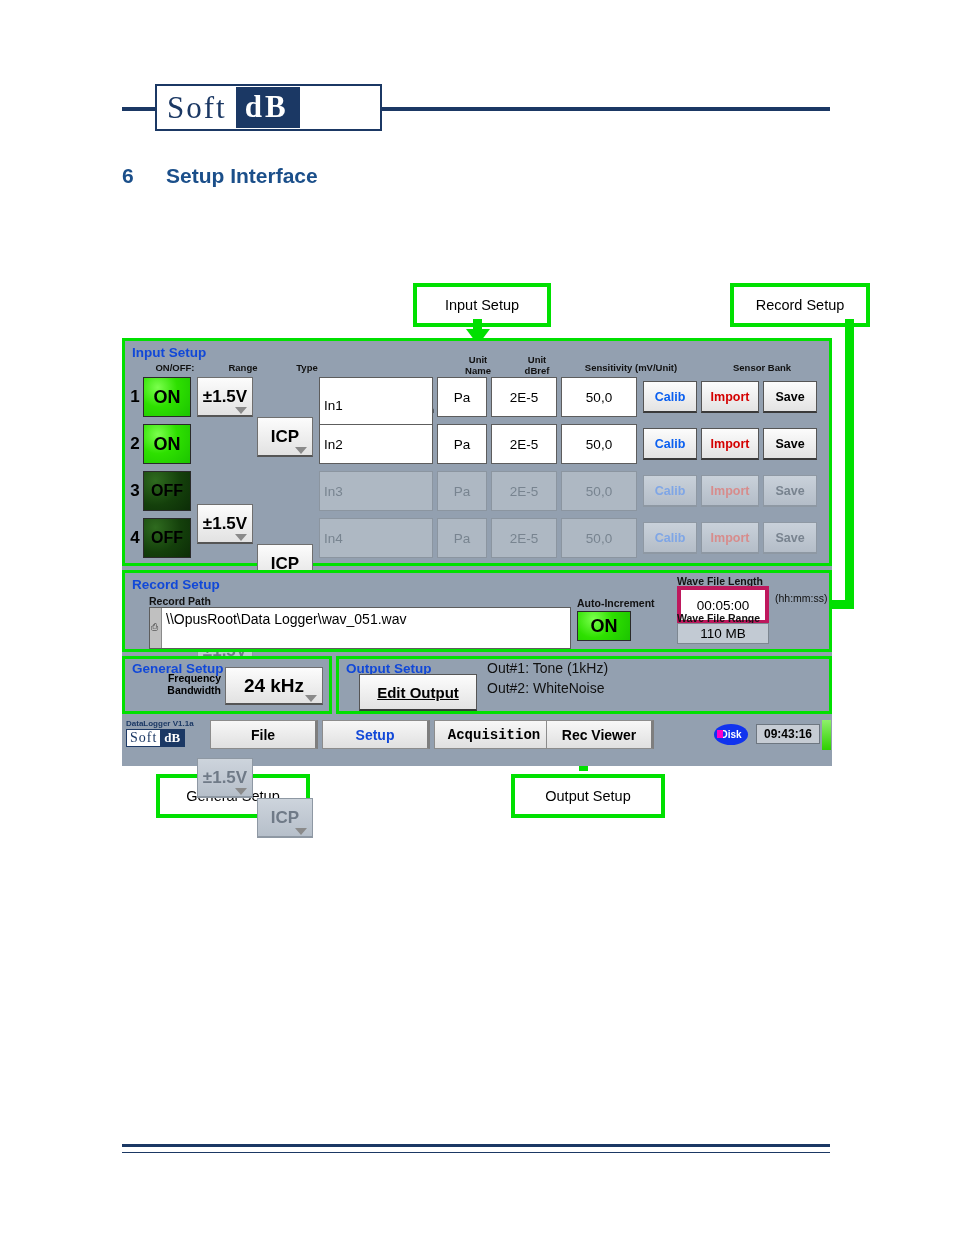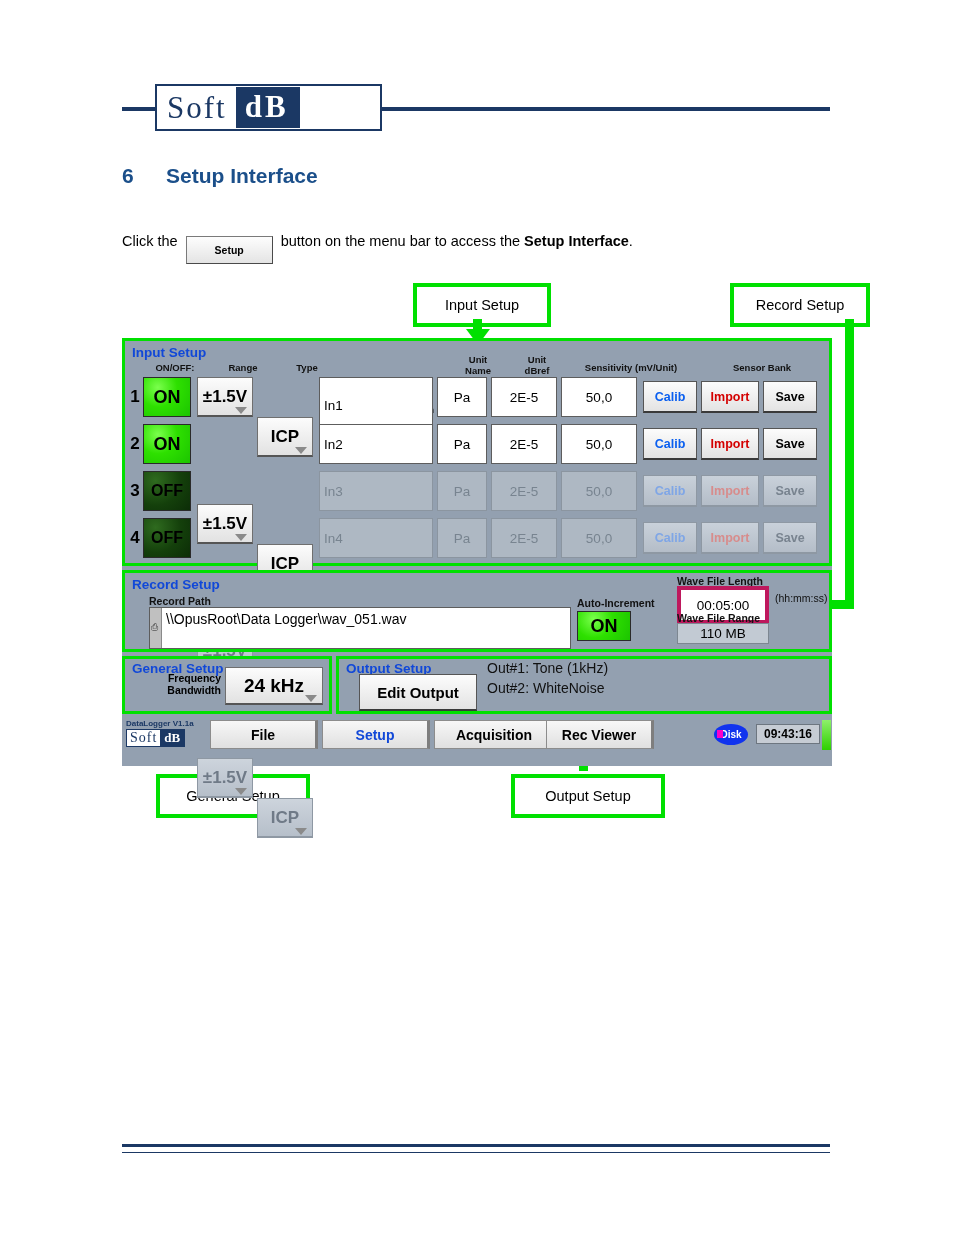--- a/index.html
+++ b/index.html
@@ -97,21 +97,21 @@
   #autoinc-btn{position:absolute;left:452px;top:38px;width:54px;height:30px;}
 
   
   #panel-general{left:0;top:318px;width:210px;height:58px;}
   #panel-output{left:214px;top:318px;width:496px;height:58px;}
   #freq-btn{position:absolute;left:100px;top:8px;width:98px;height:38px;font-size:19px;}
   #freq-lab{position:absolute;left:24px;top:13px;font-size:10.5px;font-weight:bold;
     text-align:right;line-height:12px;width:72px;}
   #edit-output-btn{position:absolute;left:20px;top:15px;width:116px;height:34px;
     background:linear-gradient(#fcfcfc,#e3e3e3);border:1px solid #555;border-bottom:2px solid #3a3a3a;
-    font-size:15px;font-weight:bold;display:flex;align-items:center;justify-content:center;}
+    font-size:15px;font-weight:bold;display:flex;align-items:center;justify-content:center;text-decoration:underline;}
   .outline{position:absolute;font-size:14px;color:#111;}
 
   
   #menubar{position:absolute;left:0;top:380px;width:710px;height:34px;background:#93a0b0;}
   #logo-mini{position:absolute;left:4px;top:1px;width:80px;height:31px;}
   #logo-mini .ver{font-size:8px;color:#1b3864;font-weight:bold;letter-spacing:0px;}
   #logo-mini .lg{margin-top:1px;border:1px solid #1b3864;background:#fff;display:inline-flex;align-items:center;}
   #logo-mini .s1{font-family:"Liberation Serif", serif;font-size:14px;color:#1b3864;padding:0 3px;letter-spacing:1px;}
   #logo-mini .s2{background:#1b3864;color:#fff;font-family:"Liberation Serif", serif;
     font-size:13px;font-weight:bold;padding:0 4px;}
@@ -137,25 +137,20 @@
   <div id="header-rule"></div>
   <div id="brand-logo">
     <span id="brand-soft">Soft</span>
     <span id="brand-db">dB</span>
   </div>
 
   <div id="heading">
     <span class="num">6</span><span>Setup Interface</span>
   </div>
 
-  <div id="intro">
-    <span>Click the</span>
-    <span id="setup-btn-inline">Setup</span>
-    <span>button on the menu bar to access the </span><b>Setup Interface</b><span>.</span>
-  </div>
 
   <div class="callout" id="co-input" style="left:413px;top:275px;width:130px;height:36px;">
     <span>Input Setup</span>
   </div>
   <div class="gbar" style="left:473px;top:311px;width:9px;height:12px;"></div>
   <div class="garrow down" style="left:466px;top:321px;"></div>
 
   <div class="callout" id="co-record" style="left:730px;top:275px;width:132px;height:36px;">
     <span>Record Setup</span>
   </div>
@@ -290,21 +285,21 @@
       <div id="logo-mini">
         <div class="ver">DataLogger V1.1a</div>
         <div class="lg">
           <span class="s1">Soft</span>
           <span class="s2">dB</span>
         </div>
       </div>
       <div id="tabs-host">
           <div class="tab" style="left:88px;width:108px;">File</div>
           <div class="tab active" style="left:200px;width:108px;">Setup</div>
-          <div class="tab" style="left:312px;width:122px;">Acquisition</div>
+          <div class="tab" style="left:312px;width:122px;font-family:Liberation Mono, monospace;">Acquisition</div>
           <div class="tab" style="left:424px;width:108px;">Rec Viewer</div>
         </div>
 
       <div id="disk-icon">
         <span class="sq"></span>
         <span class="dk">Disk</span>
       </div>
       <div id="clock">09:43:16</div>
       <div id="greenstrip"></div>
     </div>

